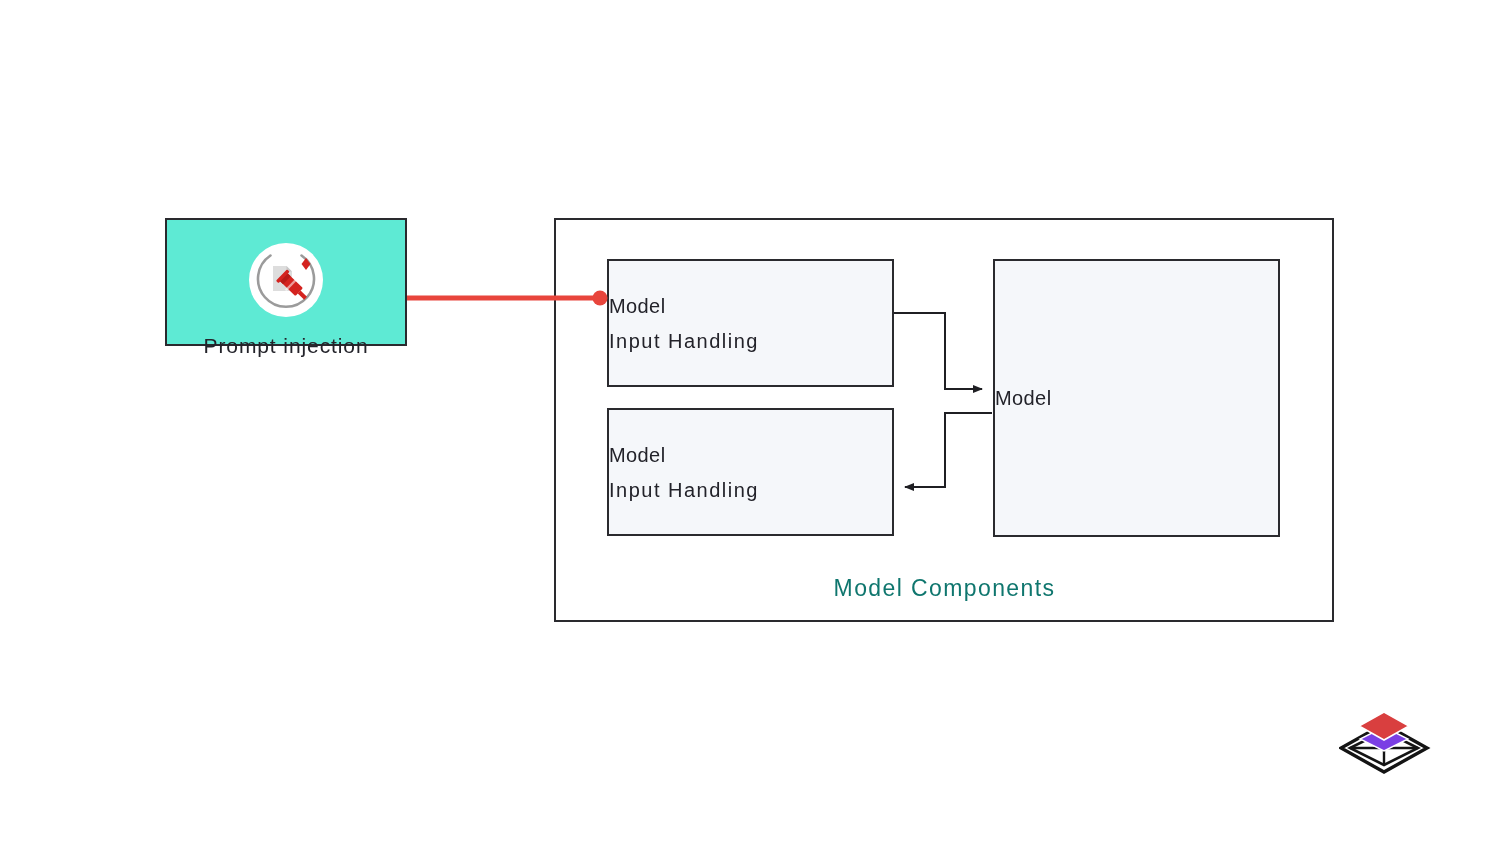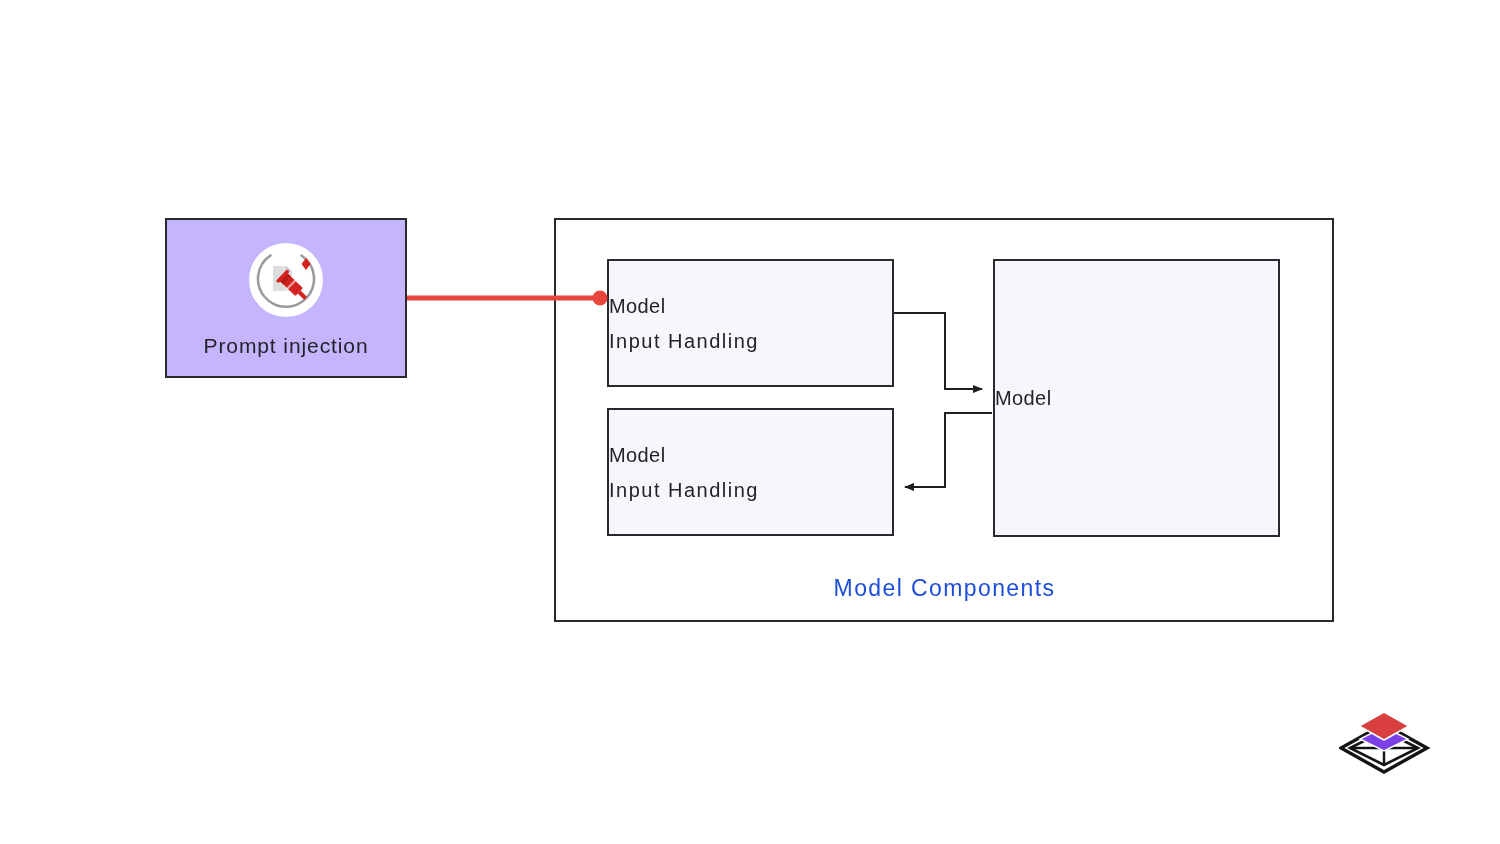--- a/index.html
+++ b/index.html
@@ -19,22 +19,22 @@
     background: #ffffff;
     overflow: hidden;
   }
 
   
   .threat-node {
     position: absolute;
     left: 165px;
     top: 218px;
     width: 242px;
-    height: 160px;
-    background: #c4b5fd;
+    height: 128px;
+    background: #5eead4;
     border: 2px solid #2a2a2e;
     box-sizing: border-box;
   }
   .threat-icon-wrap {
     position: absolute;
     left: 50%;
     top: 22px;
     transform: translateX(-50%);
     width: 76px;
     height: 76px;
@@ -64,21 +64,21 @@
     box-sizing: border-box;
   }
   .group-label {
     position: absolute;
     left: 1px;
     right: 0;
     bottom: 18px;
     text-align: center;
     font-size: 23px;
     letter-spacing: 1.4px;
-    color: #1d4ed8;
+    color: #0f766e;
   }
 
   
   .comp-box {
     position: absolute;
     background: #f5f7fa;
     border: 2px solid #2a2a2e;
     box-sizing: border-box;
     display: flex;
     flex-direction: column;

